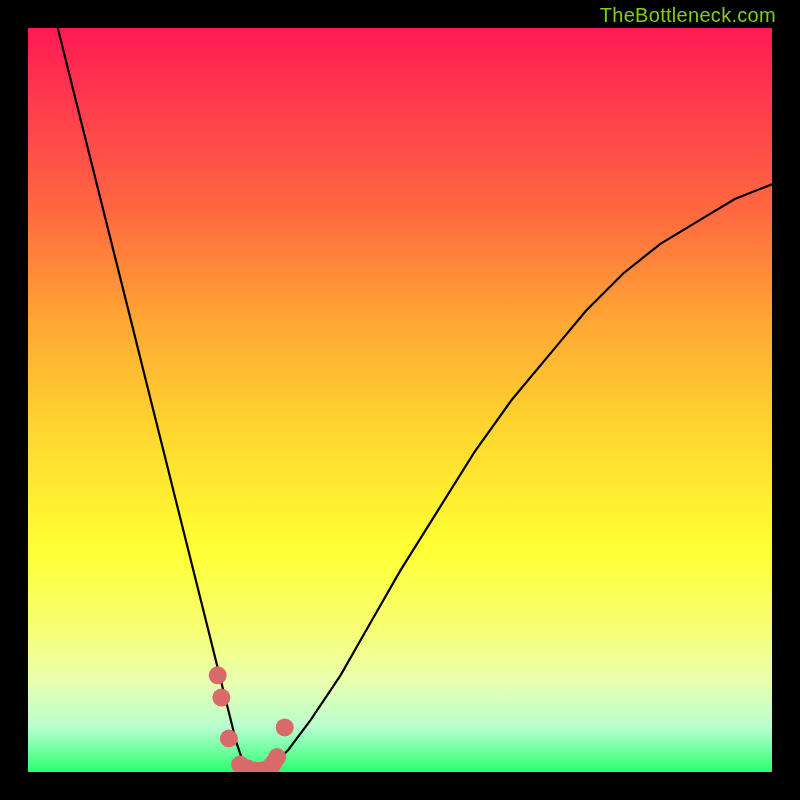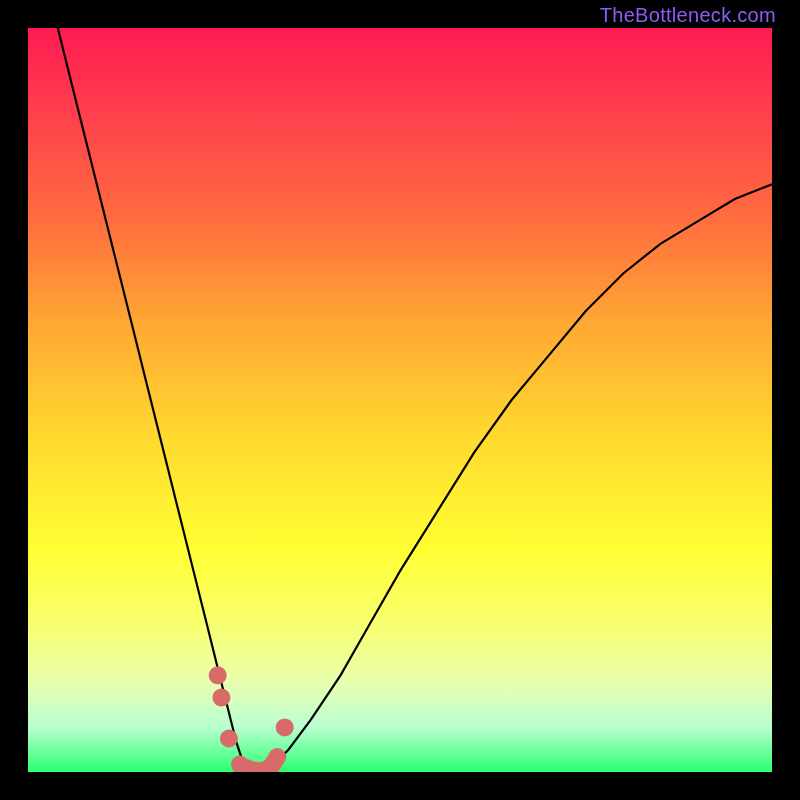--- a/index.html
+++ b/index.html
@@ -51,21 +51,21 @@
     position: absolute;
     left: 0;
     top: 0;
     width: 744px;
     height: 744px;
   }
   .attribution {
     position: absolute;
     top: 4px;
     right: 24px;
-    color: #8b5cf6;
+    color: #84cc16;
     font-size: 20px;
     font-weight: 500;
     letter-spacing: 0.3px;
   }
 </style>
 </head>
 <body>
 
 <div class="attribution">TheBottleneck.com</div>
 

